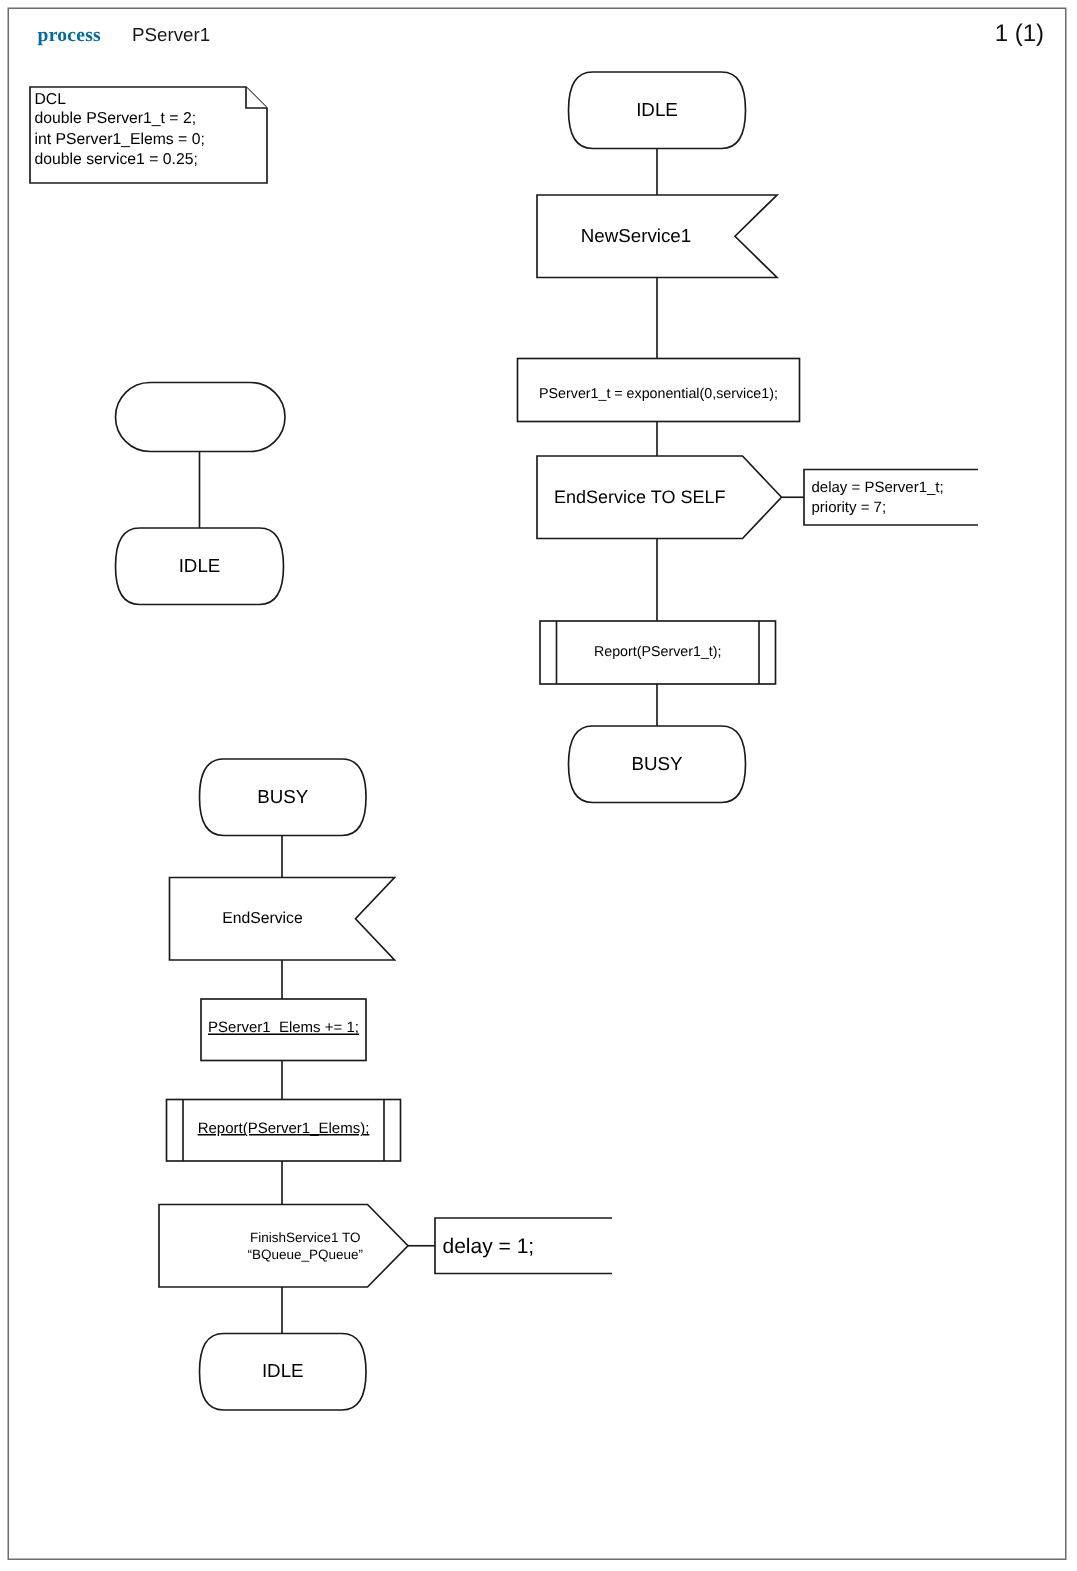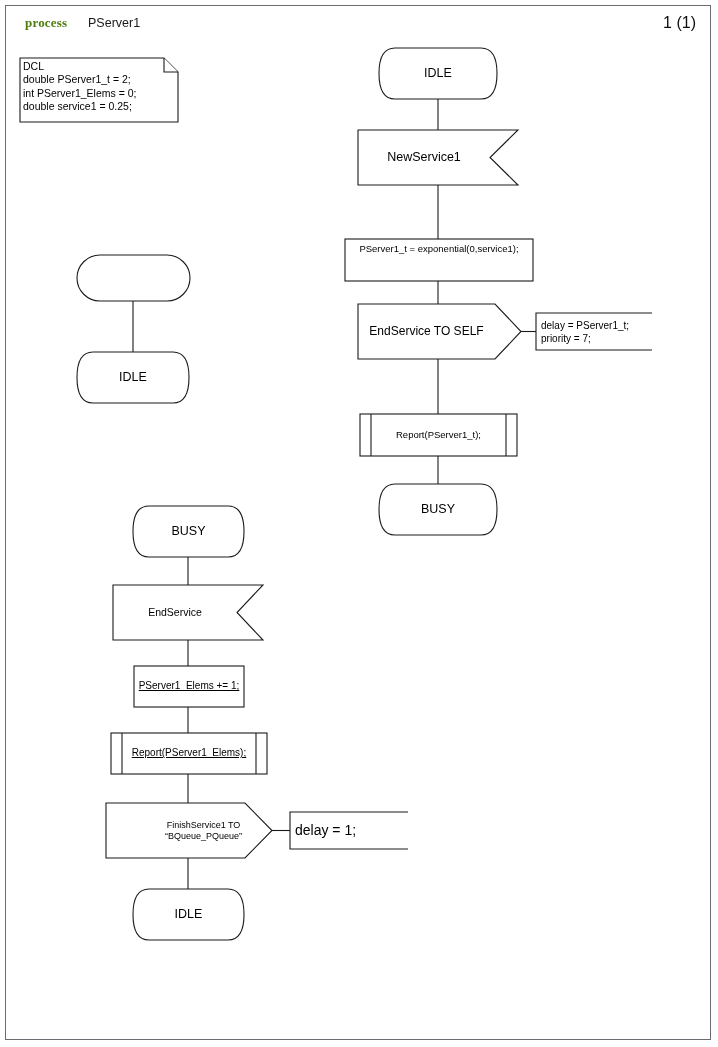--- a/index.html
+++ b/index.html
@@ -31,21 +31,21 @@
   }
 
   
   .hdr-keyword {
     position: absolute;
     left: 25px;
     top: 15px;
     font-family: "Liberation Serif", serif;
     font-weight: bold;
     font-size: 13px;
-    color: #4d7c0f;
+    color: #0369a1;
     letter-spacing: 0.2px;
     white-space: nowrap;
   }
   .hdr-name {
     position: absolute;
     left: 88px;
     top: 16px;
     font-size: 12.5px;
     color: #1a1a1a;
     white-space: nowrap;
@@ -169,21 +169,21 @@
 
   <div class="lbl left dcl-lbl" style="left:23px; top:60px; width:152px; height:60px; align-items:flex-start;">DCL
 double PServer1_t = 2;
 int PServer1_Elems = 0;
 double service1 = 0.25;</div>
 
   <div class="lbl state-lbl" style="left:379px; top:48px; width:118px; height:51px;">IDLE</div>
 
   <div class="lbl input-lbl-big" style="left:358px; top:130px; width:132px; height:55px;">NewService1</div>
 
-  <div class="lbl task-lbl" style="left:345px; top:228px; width:188px; height:42px;">PServer1_t = exponential(0,service1);</div>
+  <div class="lbl task-lbl" style="left:345px; top:242px; width:188px; height:42px;">PServer1_t = exponential(0,service1);</div>
 
   <div class="lbl out-lbl" style="left:358px; top:304px; width:137px; height:55px;">EndService TO SELF</div>
 
   <div class="lbl left cmt-lbl" style="left:541px; top:315px; width:112px; height:34px;">delay = PServer1_t;
 priority = 7;</div>
 
   <div class="lbl task-lbl" style="left:371px; top:414px; width:135px; height:42px;">Report(PServer1_t);</div>
 
   <div class="lbl state-lbl" style="left:379px; top:484px; width:118px; height:51px;">BUSY</div>
 

